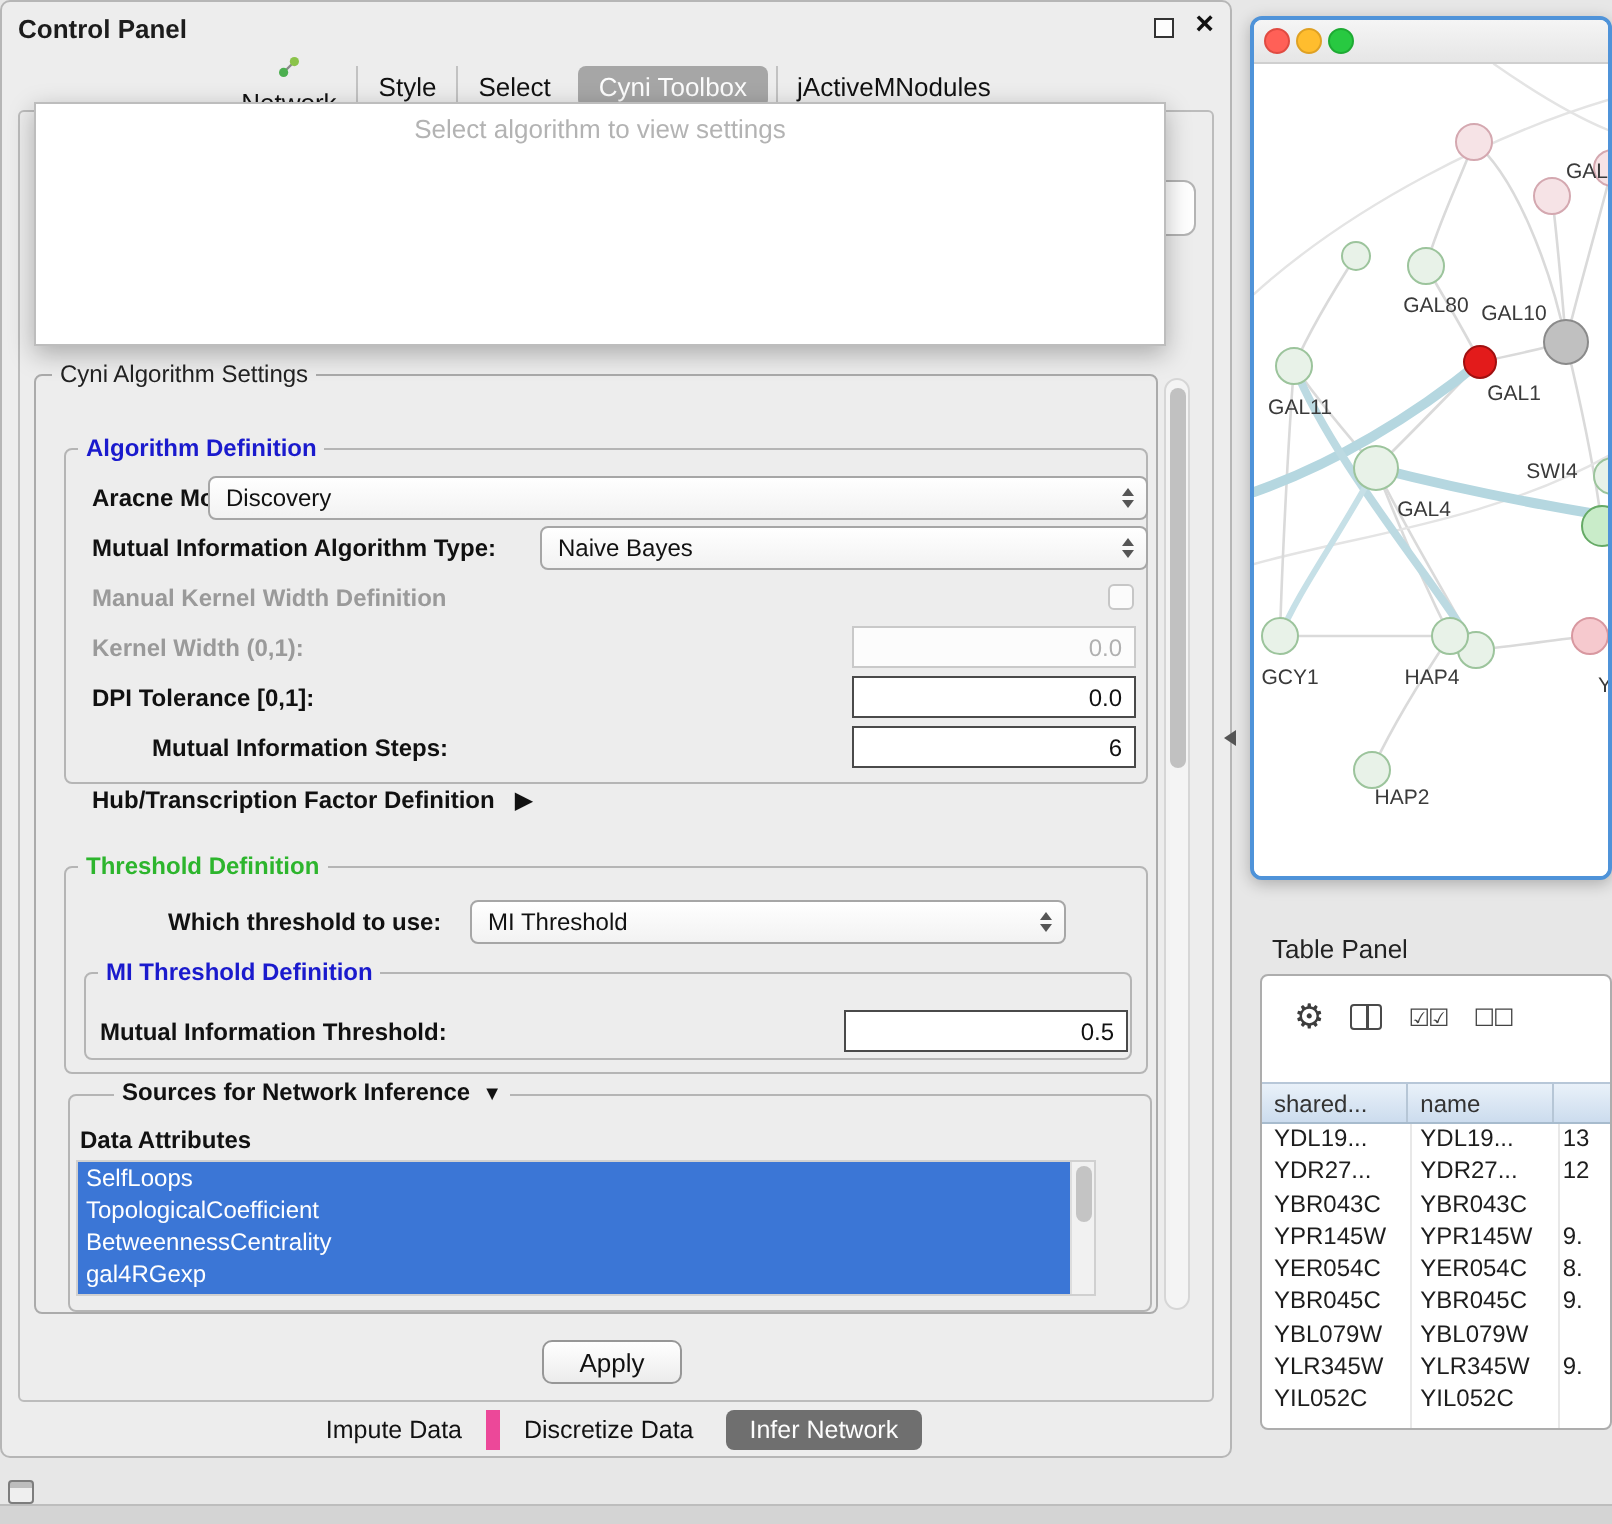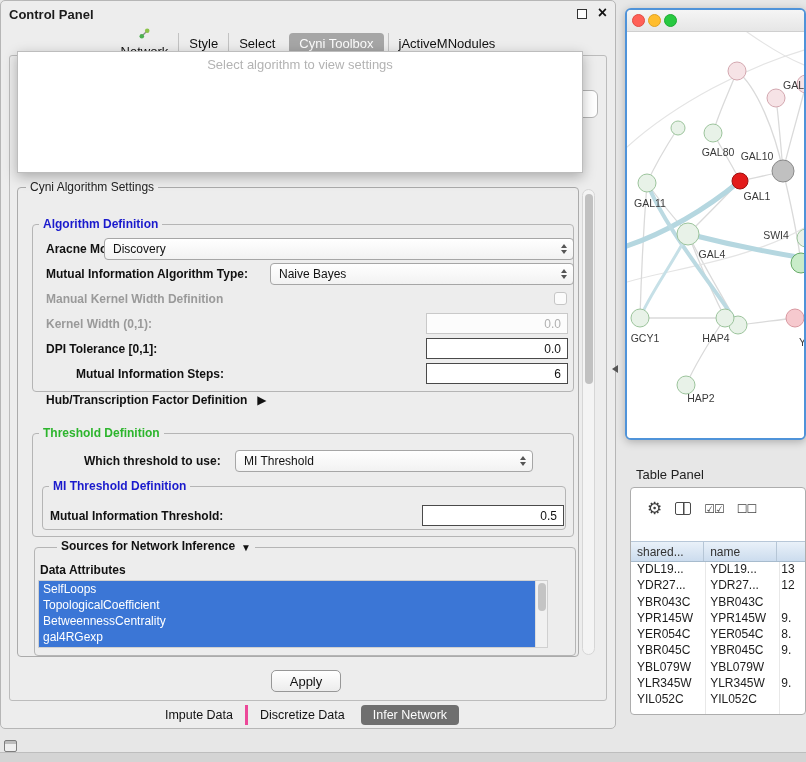--- a/index.html
+++ b/index.html
@@ -85,21 +85,21 @@
     background:#f4f4f4; border:1px solid #d6d6d6; border-radius:7px; z-index:2; }
   .v-thumb { position:absolute; left:1.5px; top:4px; width:8px; height:190px; background:#c1c1c1; border-radius:5px; }
 
   .apply-btn { position:absolute; left:270px; top:669px; width:70px; height:22px;
     background:linear-gradient(#ffffff,#ececec); border:1px solid #979797; border-radius:5px;
     font-size:13px; color:#111; display:flex; align-items:center; justify-content:center; }
 
   .bottom-tabs { position:absolute; left:0; top:702px; width:100%; height:24px;
     display:flex; justify-content:center; align-items:center; }
   .btab { font-size:12.5px; color:#111; padding:3px 12px; white-space:nowrap; }
-  .btab.sep { border-left:3px solid #ec4899; }
+  .btab.sep { border-left:7px solid #ec4899; }
   .btab.active { background:#6f6f6f; color:#fdfdfd; border-radius:4px; border-left:none; margin:0 4px; }
 
   
   .net-window { position:absolute; left:625px; top:8px; width:181px; height:432px;
     background:#ffffff; border:2px solid #4f93d9; border-radius:6px; overflow:hidden;
     box-shadow:0 2px 8px rgba(0,0,0,.25); }
   .net-titlebar { position:absolute; left:0; top:0; width:100%; height:22px;
     background:linear-gradient(#f5f5f5,#e6e6e6); border-bottom:1px solid #cfcfcf; }
   .lights { position:absolute; left:5px; top:4px; display:flex; gap:3px; }
   .light { width:13px; height:13px; border-radius:50%; }

